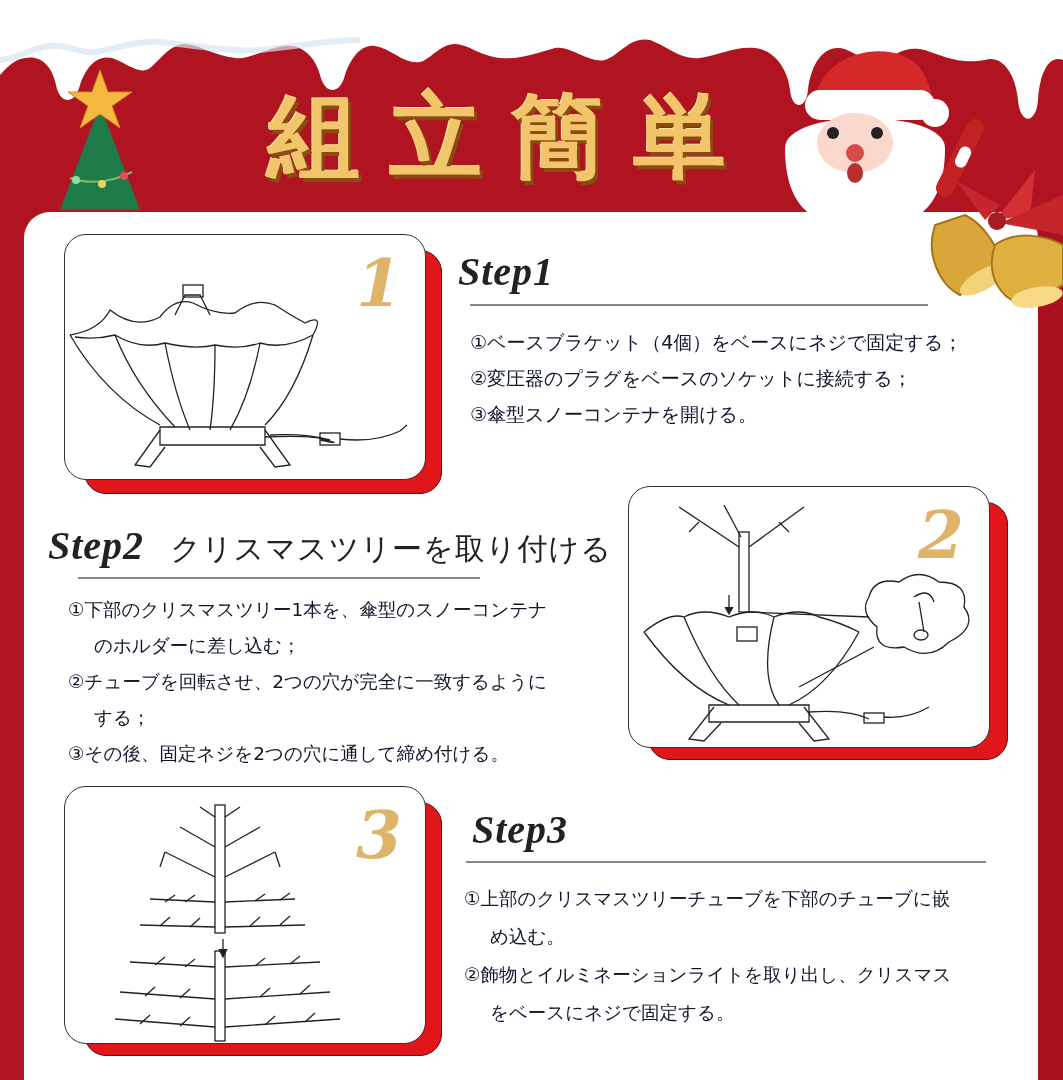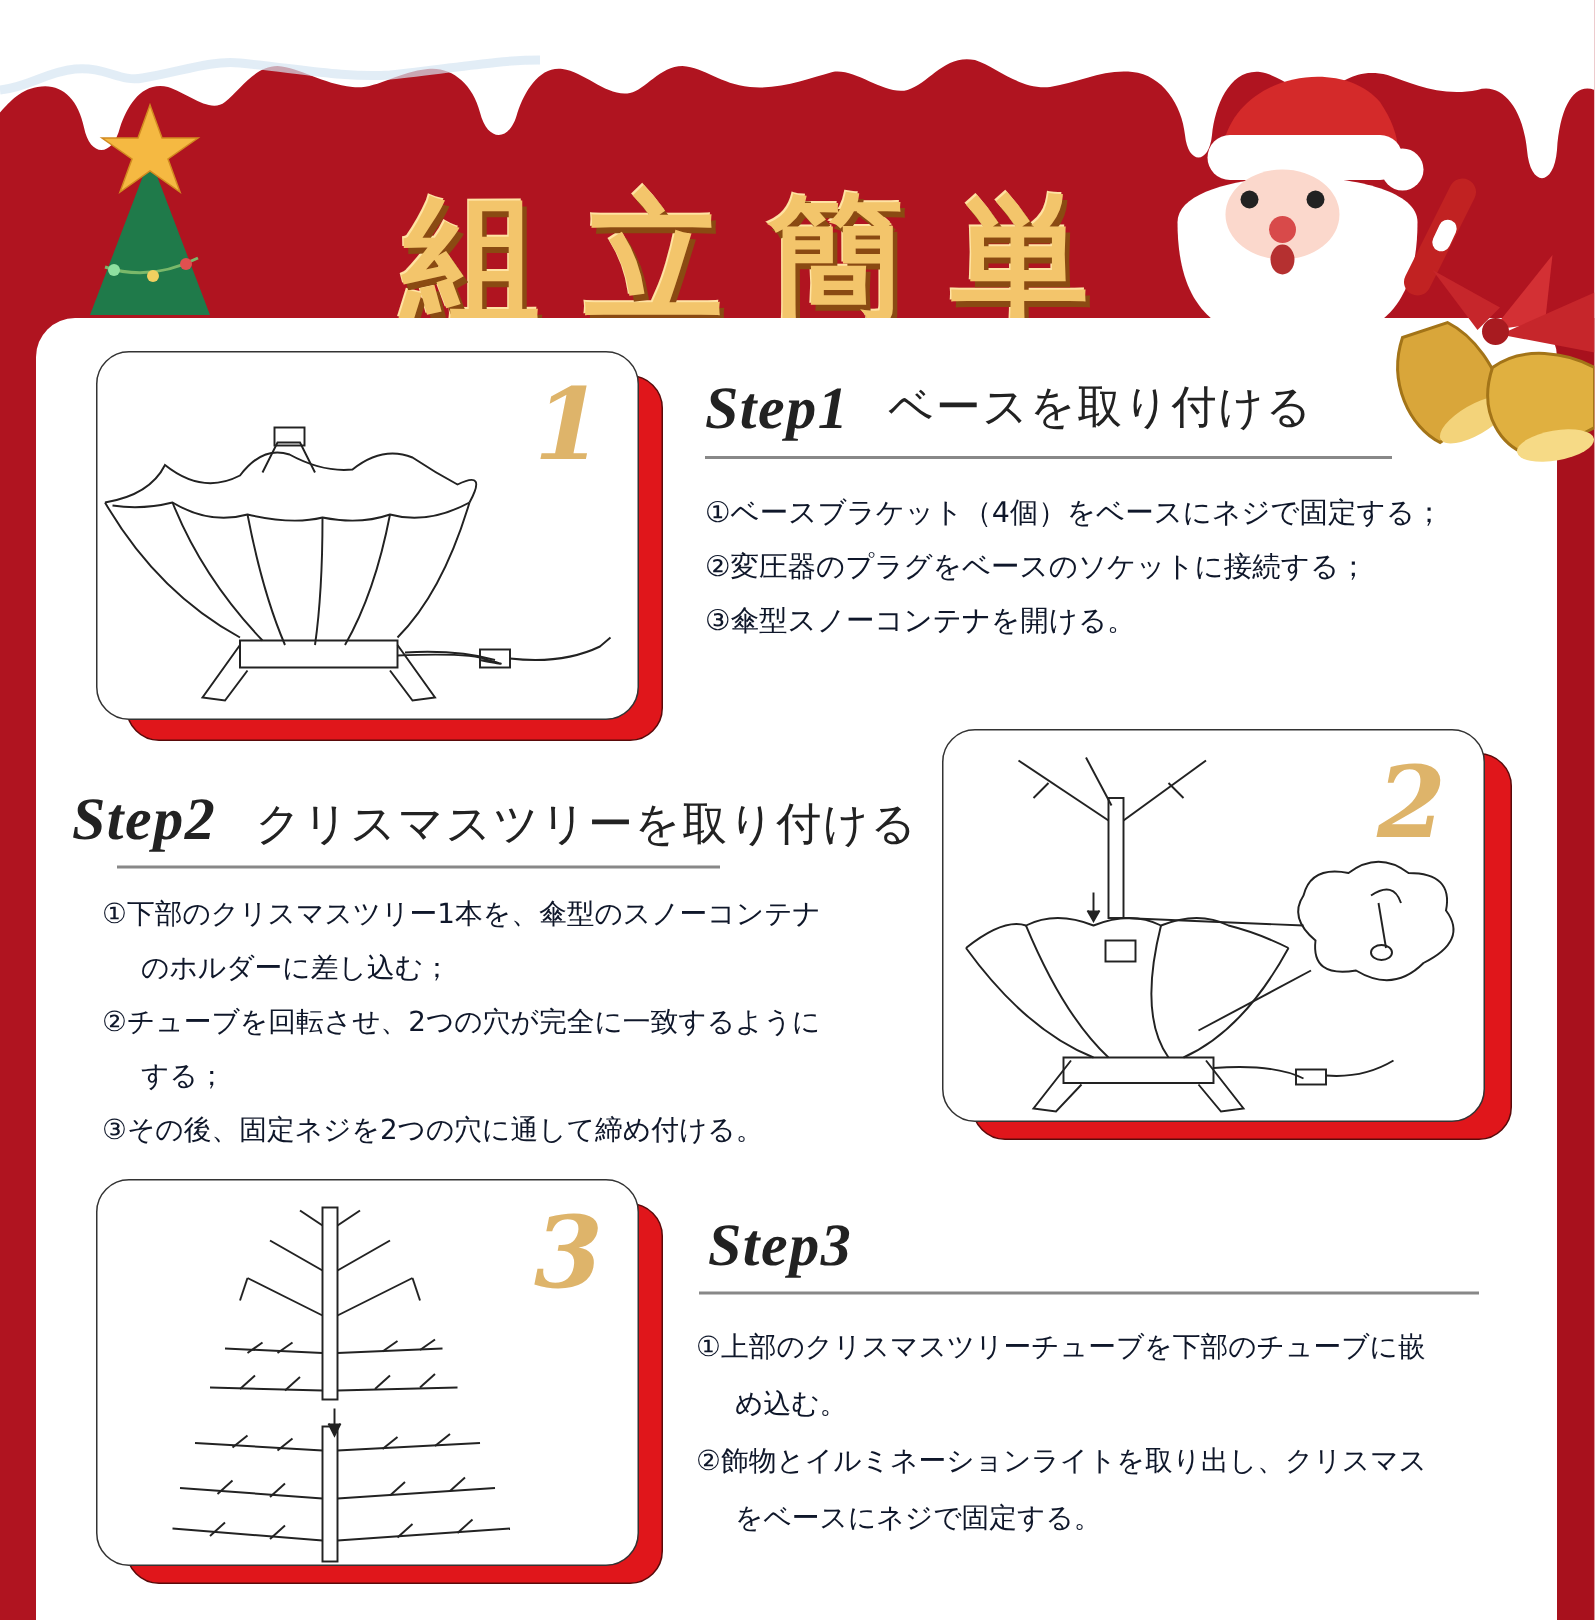--- a/index.html
+++ b/index.html
@@ -1,21 +1,21 @@
 <!DOCTYPE html>
 <html><head>
 <meta charset="utf-8">
 <style>
   * { box-sizing: border-box; margin: 0; padding: 0; }
   html, body { width: 1063px; height: 1080px; overflow: hidden; background: #ffffff; }
   body { position: relative; font-family: "DejaVu Sans", sans-serif; }
 
   .banner { position: absolute; left: 0; top: 0; width: 1063px; height: 1080px; background: #b01420; }
   .snow-top { position: absolute; left: 0; top: 0; width: 1063px; height: 140px; }
-  .title-wrap { position: absolute; left: 268px; top: 82px; width: 500px; height: 110px; display: flex; align-items: flex-start; margin-top: 28px; }
+  .title-wrap { position: absolute; left: 268px; top: 82px; width: 500px; height: 110px; display: flex; align-items: center; }
   .title-text { font-family: "DejaVu Sans", sans-serif; font-weight: bold; font-size: 92px; letter-spacing: 30px; color: #f3c56b;
     text-shadow: 3px 4px 0 #8a4a12, -1px -1px 0 #ffe3a3; }
 
   .tree { position: absolute; left: 40px; top: 60px; width: 120px; height: 160px; }
   .santa { position: absolute; left: 745px; top: 28px; width: 240px; height: 200px; }
   .bells { position: absolute; left: 915px; top: 165px; width: 148px; height: 150px; }
 
   .panel { position: absolute; left: 24px; top: 212px; width: 1014px; height: 868px; background: #ffffff; border-radius: 26px 26px 0 0; }
   .right-strip { position: absolute; left: 1038px; top: 212px; width: 25px; height: 868px; background: #a8111d; }
 
@@ -107,23 +107,22 @@
         <path d="M200 202 Q250 200 260 205 Q280 210 255 205"></path>
         <path d="M205 200 Q240 198 265 205"></path>
         <rect x="255" y="198" width="20" height="12"></rect>
         <path d="M275 204 Q310 208 335 196 L342 190"></path>
       </g>
     </svg>
   </div>
   <span class="card-num" style="right:40px;top:12px;">1</span>
 </div>
 
-<div class="step-heading" style="left:470px;top:248px;align-items:center;">
+<div class="step-heading" style="left:458px;top:248px;">
   <span class="step-label">Step1</span>
-  <span class="step-title">ベースを取り付ける</span>
 </div>
 <div class="rule" style="left:470px;top:304px;width:458px;"></div>
 <ul class="steps-list" style="left:470px;top:324px;">
   <li>①ベースブラケット（4個）をベースにネジで固定する；</li>
   <li>②変圧器のプラグをベースのソケットに接続する；</li>
   <li>③傘型スノーコンテナを開ける。</li>
 </ul>
 
 <div class="step-heading" style="left:48px;top:522px;">
   <span class="step-label">Step2</span>

